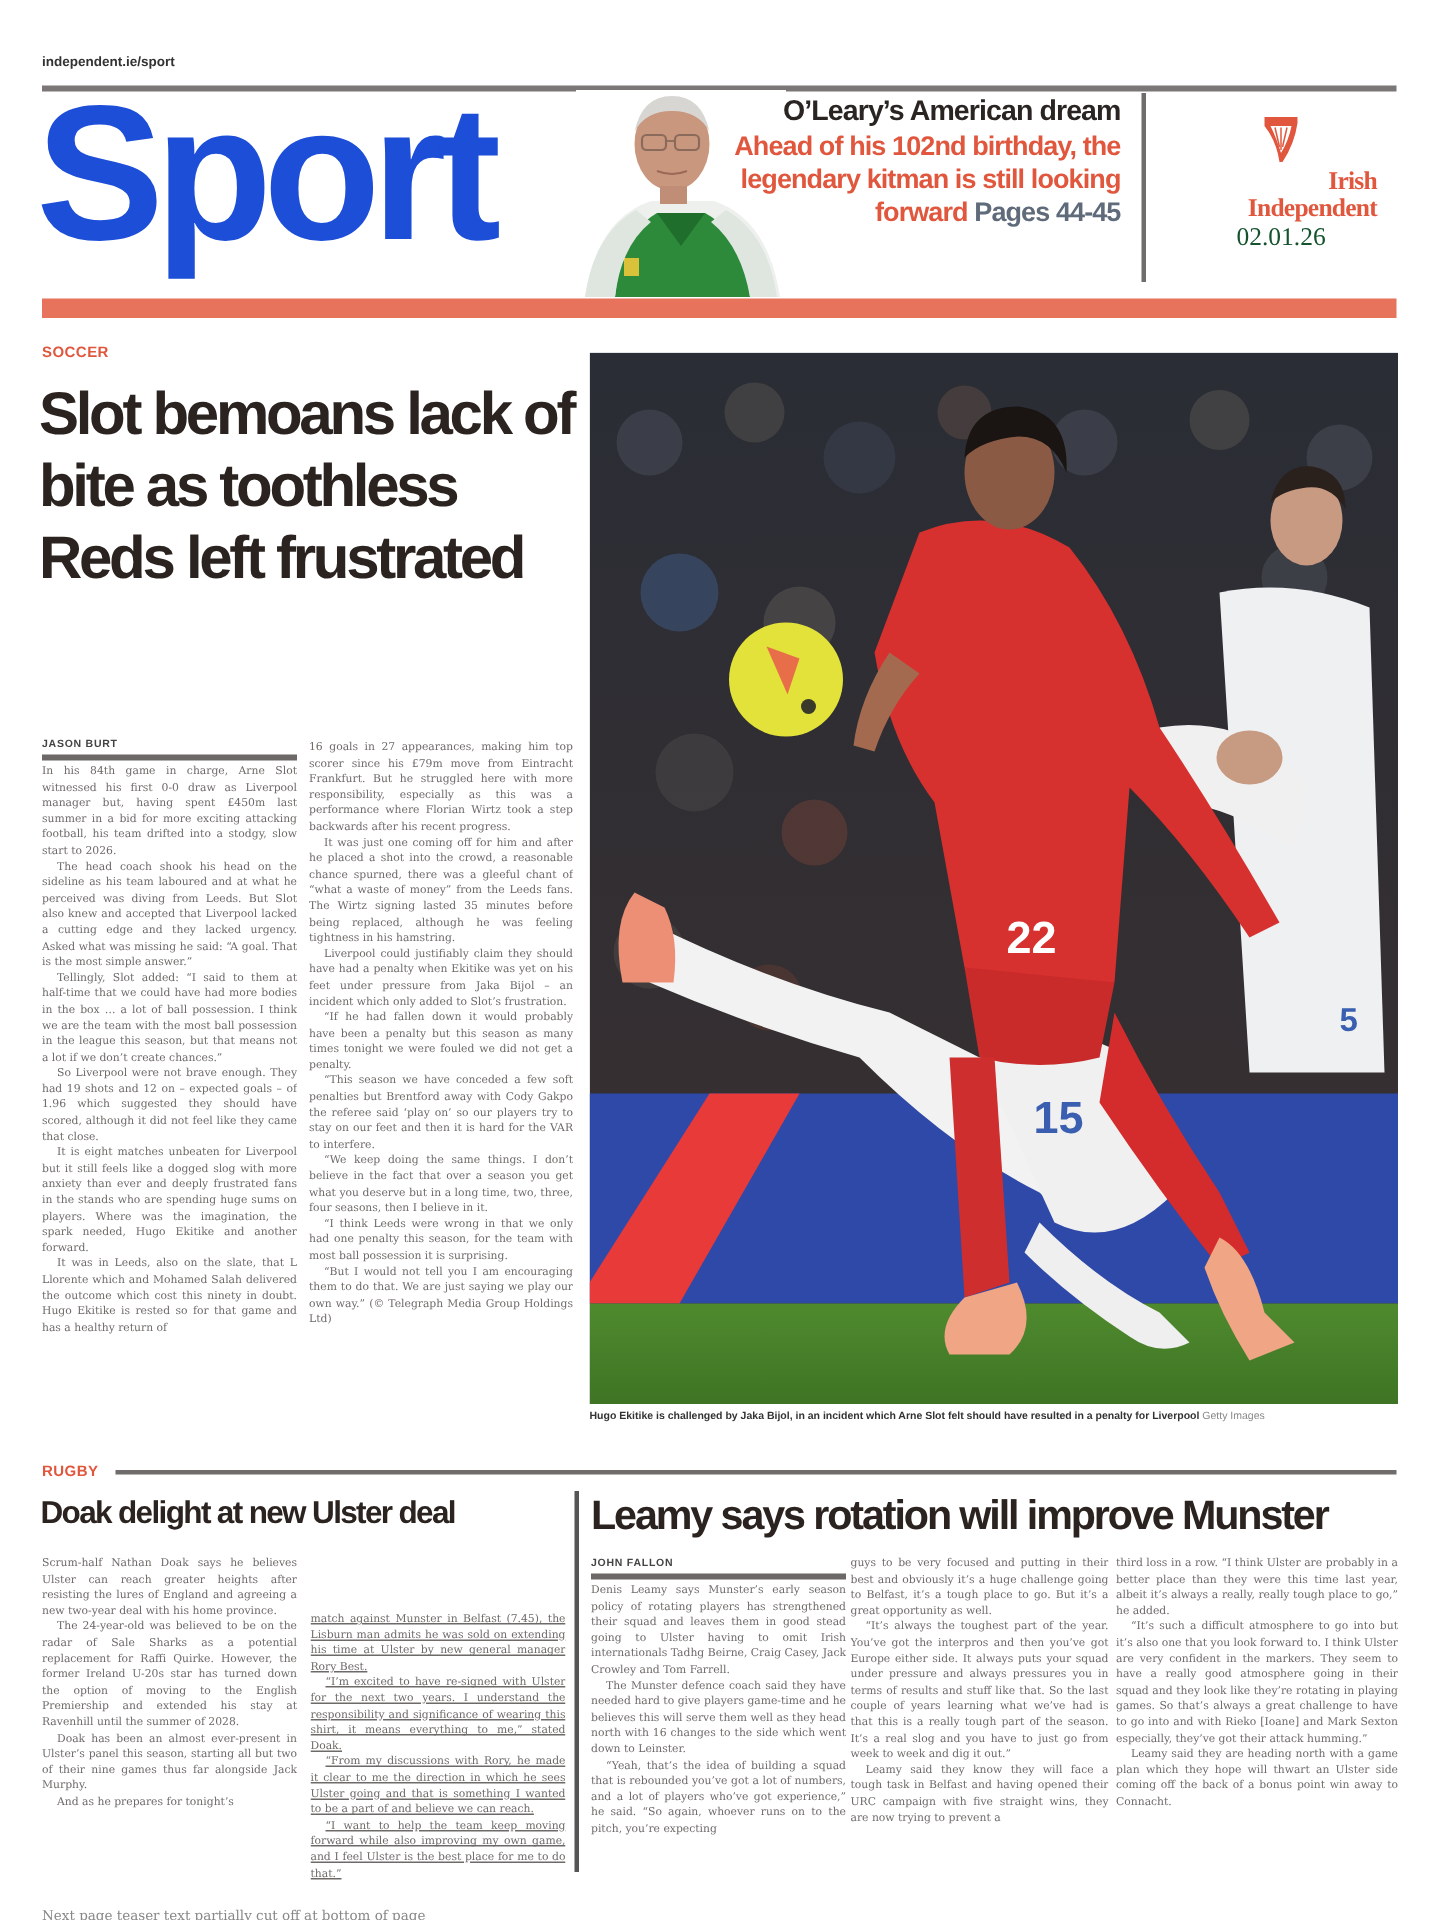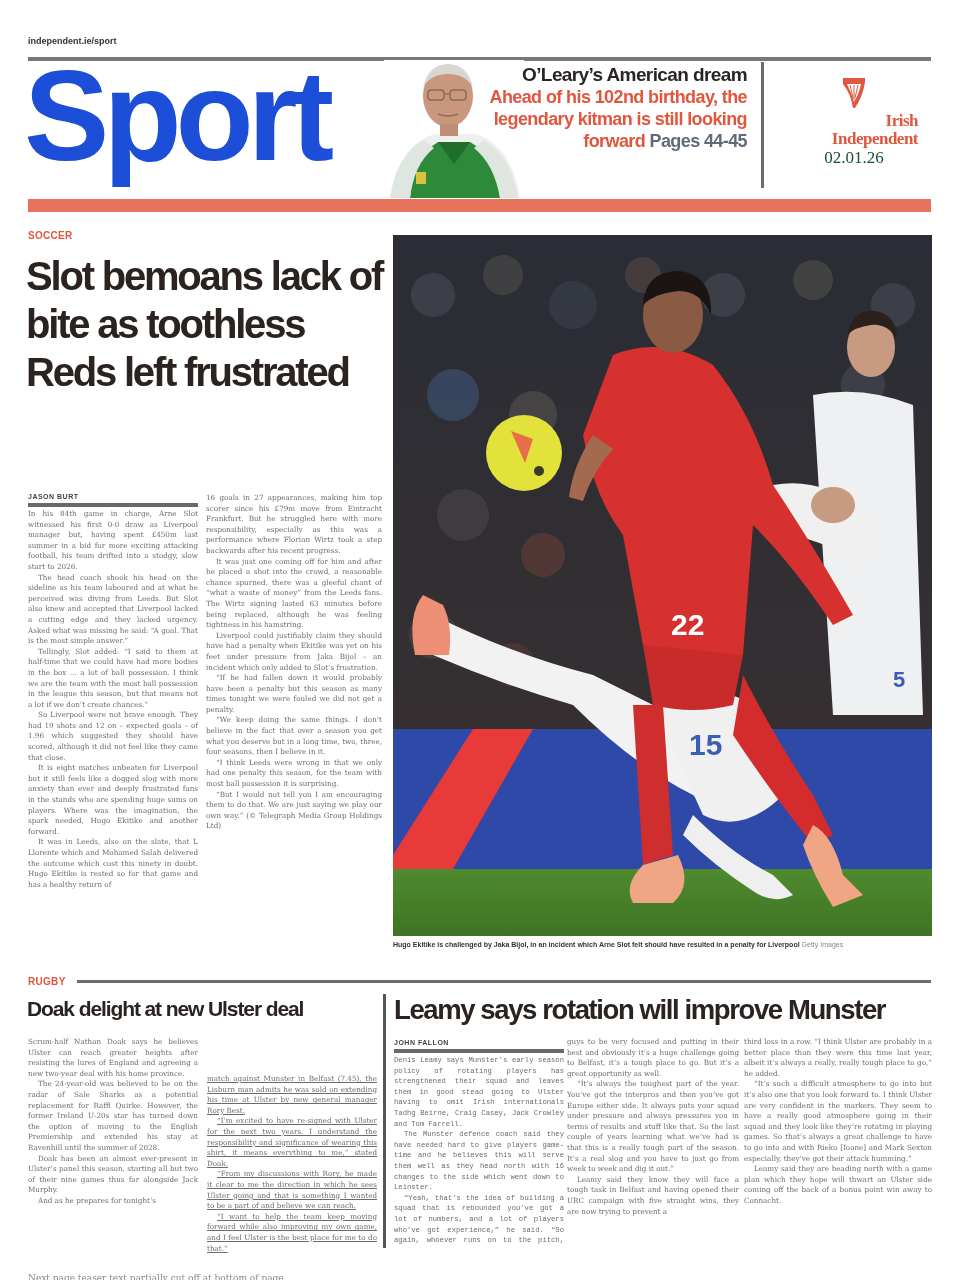--- a/index.html
+++ b/index.html
@@ -47,21 +47,21 @@
   
   .rugby-rule { left: 77px; top: 980px; width: 854px; height: 3px; background: #6f6c6b; }
   .rugby-tag { left: 28px; top: 976px; }
   .doak-headline { left: 27px; top: 996px; width: 340px; font-family: "Liberation Sans", sans-serif; font-weight: bold; font-size: 21px; letter-spacing: -1.1px; color: #2b2320; line-height: 26px; }
   .mid-vrule { left: 383px; top: 994px; width: 3px; height: 254px; background: #555; }
   .leamy-headline { left: 394px; top: 993px; width: 540px; font-family: "Liberation Sans", sans-serif; font-weight: bold; font-size: 27.5px; letter-spacing: -1.4px; color: #2b2320; line-height: 34px; }
   .leamy-byline { left: 394px; top: 1039px; }
   .leamy-byline-rule { left: 394px; top: 1049px; width: 170px; }
   .doak-col1 { left: 28px; top: 1037px; width: 170px; height: 208px; overflow: hidden; }
   .doak-col2 { left: 207px; top: 1074px; width: 170px; height: 208px; overflow: hidden; text-decoration: underline; }
-  .leamy-col1 { left: 394px; top: 1055px; width: 170px; height: 190px; overflow: hidden; font-family: Liberation Mono, monospace; }
+  .leamy-col1 { left: 394px; top: 1055px; width: 170px; height: 190px; overflow: hidden; }
   .leamy-col2 { left: 567px; top: 1037px; width: 172px; height: 208px; overflow: hidden; }
   .leamy-col3 { left: 744px; top: 1037px; width: 188px; height: 208px; overflow: hidden; }
 
   .bottom-strip { left: 28px; top: 1272px; width: 903px; height: 8px; overflow: hidden; font-size: 9px; color: #888; line-height: 12px; white-space: nowrap; }
 </style>
 </head>
 <body>
 
 <div class="abs site-url">independent.ie/sport</div>
 <div class="abs top-rule"></div>
@@ -120,23 +120,24 @@
   <p class="first">In his 84th game in charge, Arne Slot witnessed his first 0-0 draw as Liverpool manager but, having spent £450m last summer in a bid for more exciting attacking football, his team drifted into a stodgy, slow start to 2026.</p>
   <p>The head coach shook his head on the sideline as his team laboured and at what he perceived was diving from Leeds. But Slot also knew and accepted that Liverpool lacked a cutting edge and they lacked urgency. Asked what was missing he said: “A goal. That is the most simple answer.”</p>
   <p>Tellingly, Slot added: “I said to them at half-time that we could have had more bodies in the box … a lot of ball possession. I think we are the team with the most ball possession in the league this season, but that means not a lot if we don’t create chances.”</p>
   <p>So Liverpool were not brave enough. They had 19 shots and 12 on – expected goals – of 1.96 which suggested they should have scored, although it did not feel like they came that close.</p>
   <p>It is eight matches unbeaten for Liverpool but it still feels like a dogged slog with more anxiety than ever and deeply frustrated fans in the stands who are spending huge sums on players. Where was the imagination, the spark needed, Hugo Ekitike and another forward.</p>
   <p>It was in Leeds, also on the slate, that L Llorente which and Mohamed Salah delivered the outcome which cost this ninety in doubt. Hugo Ekitike is rested so for that game and has a healthy return of</p>
 </div>
 
 <div class="abs col lead-col2">
   <p class="first">16 goals in 27 appearances, making him top scorer since his £79m move from Eintracht Frankfurt. But he struggled here with more responsibility, especially as this was a performance where Florian Wirtz took a step backwards after his recent progress.</p>
-  <p>It was just one coming off for him and after he placed a shot into the crowd, a reasonable chance spurned, there was a gleeful chant of “what a waste of money” from the Leeds fans. The Wirtz signing lasted 63 minutes before being replaced, although he was feeling tightness in his hamstring.</p>
+  <p>It was just one coming off for him and after he placed a shot into the crowd, a reasonable chance spurned, there was a gleeful chant of “what a waste of money” from the Leeds fans. The Wirtz signing lasted 35 minutes before being replaced, although he was feeling tightness in his hamstring.</p>
   <p>Liverpool could justifiably claim they should have had a penalty when Ekitike was yet on his feet under pressure from Jaka Bijol – an incident which only added to Slot’s frustration.</p>
   <p>“If he had fallen down it would probably have been a penalty but this season as many times tonight we were fouled we did not get a penalty.</p>
+  <p>“This season we have conceded a few soft penalties but Brentford away with Cody Gakpo the referee said ‘play on’ so our players try to stay on our feet and then it is hard for the VAR to interfere.</p>
   <p>“We keep doing the same things. I don’t believe in the fact that over a season you get what you deserve but in a long time, two, three, four seasons, then I believe in it.</p>
   <p>“I think Leeds were wrong in that we only had one penalty this season, for the team with most ball possession it is surprising.</p>
   <p>“But I would not tell you I am encouraging them to do that. We are just saying we play our own way.” (© Telegraph Media Group Holdings Ltd)</p>
 </div>
 
 <div class="abs photo" title="Liverpool player in red number 22 controls the ball as a Leeds player in white number 15 slides in">
   <svg width="539" height="701" viewBox="0 0 539 701">
     <defs>
       <linearGradient id="crowd" x1="0" y1="0" x2="0" y2="1">
         <stop offset="0" stop-color="#2a2d35"></stop>

